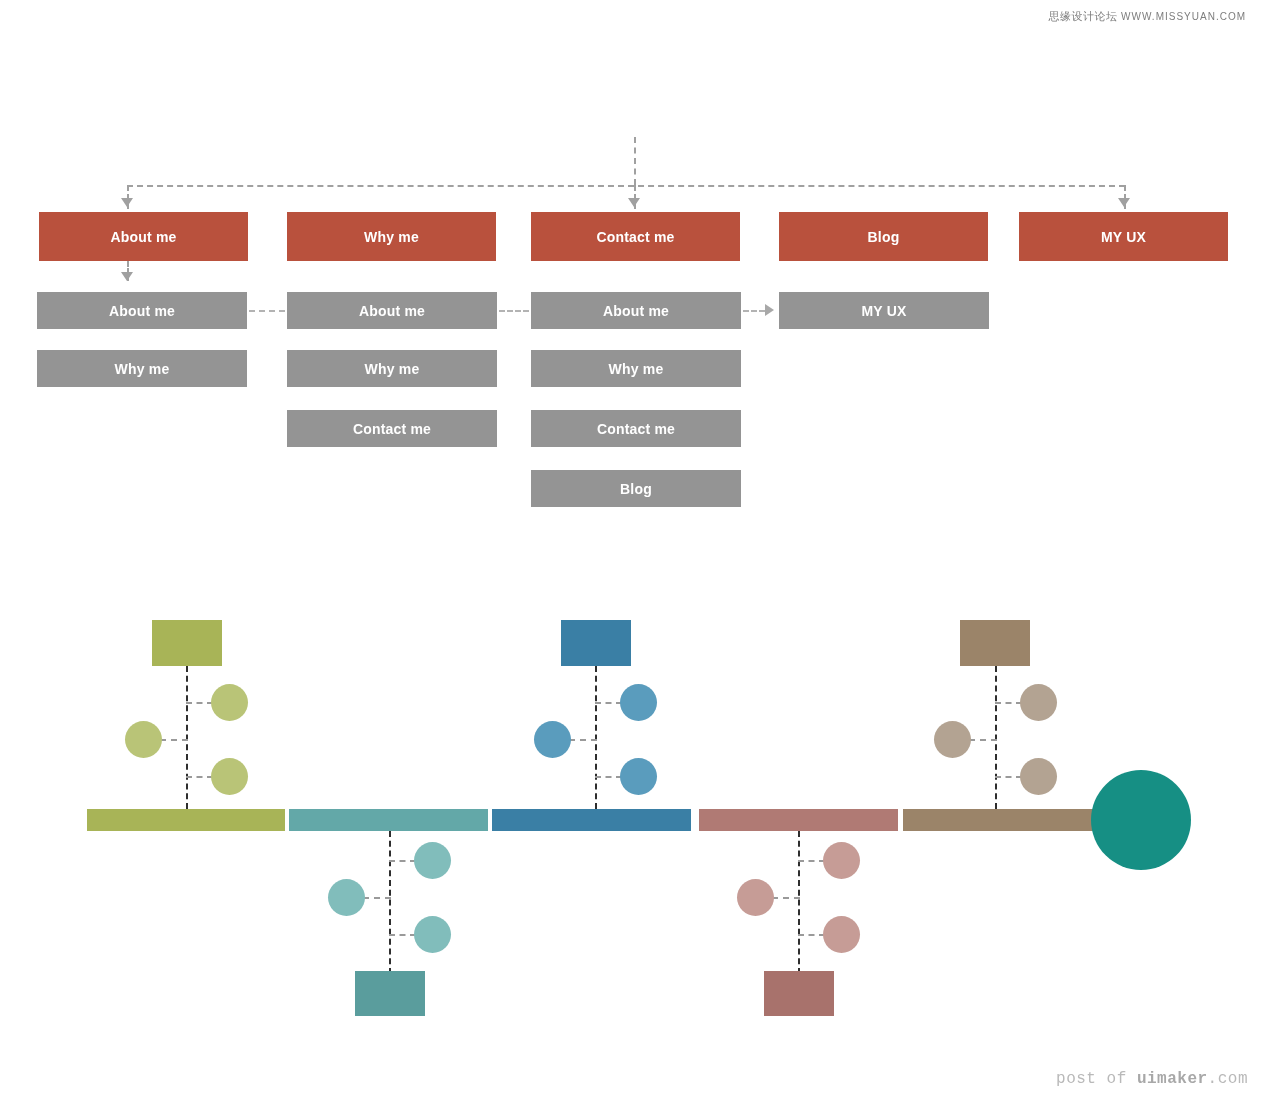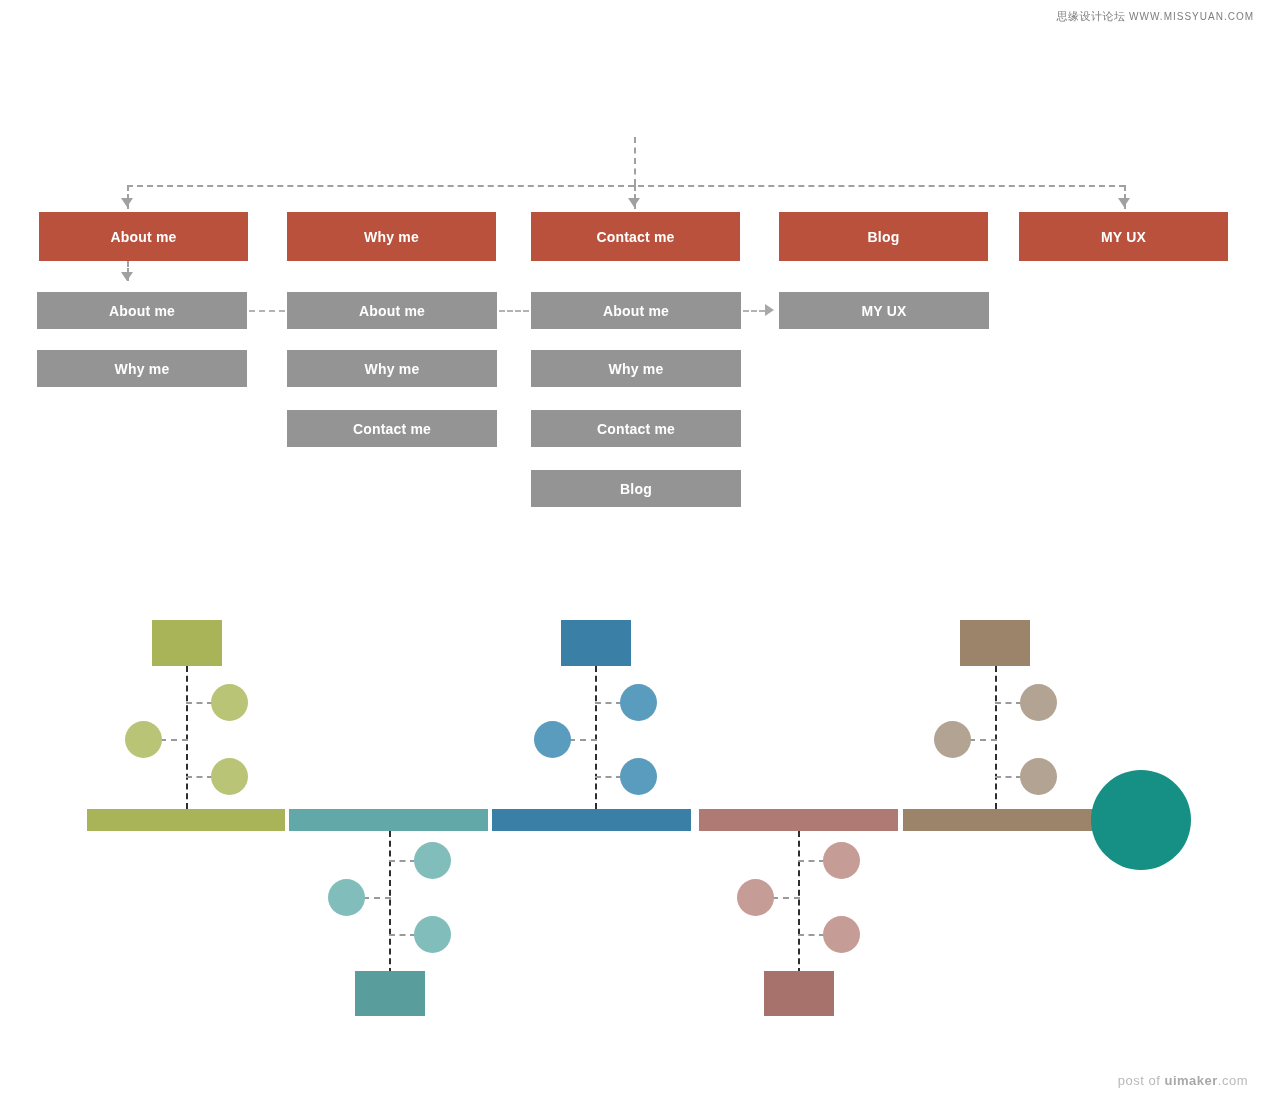--- a/index.html
+++ b/index.html
@@ -24,31 +24,32 @@
   
   .wm {
     position: absolute;
     color: #8a8a8a;
     white-space: nowrap;
     letter-spacing: 0.5px;
     user-select: none;
   }
   .wm-top {
     top: 9px;
-    right: 8px;
+    right: 16px;
     font-size: 11px;
     color: #7d7d7d;
     text-align: right;
   }
   .wm-top .lat { font-size: 10px; letter-spacing: 1px; }
   .wm-bottom {
     bottom: 12px;
     right: 14px;
-    font-size: 13px;
+    font-size: 16px;
     color: #b9b9b9;
+    font-family: Liberation Mono, monospace;
   }
   .wm-bottom .strong { color: #a8a8a8; font-weight: bold; }
 
   
   .node {
     position: absolute;
     display: flex;
     align-items: center;
     justify-content: center;
     color: #ffffff;

